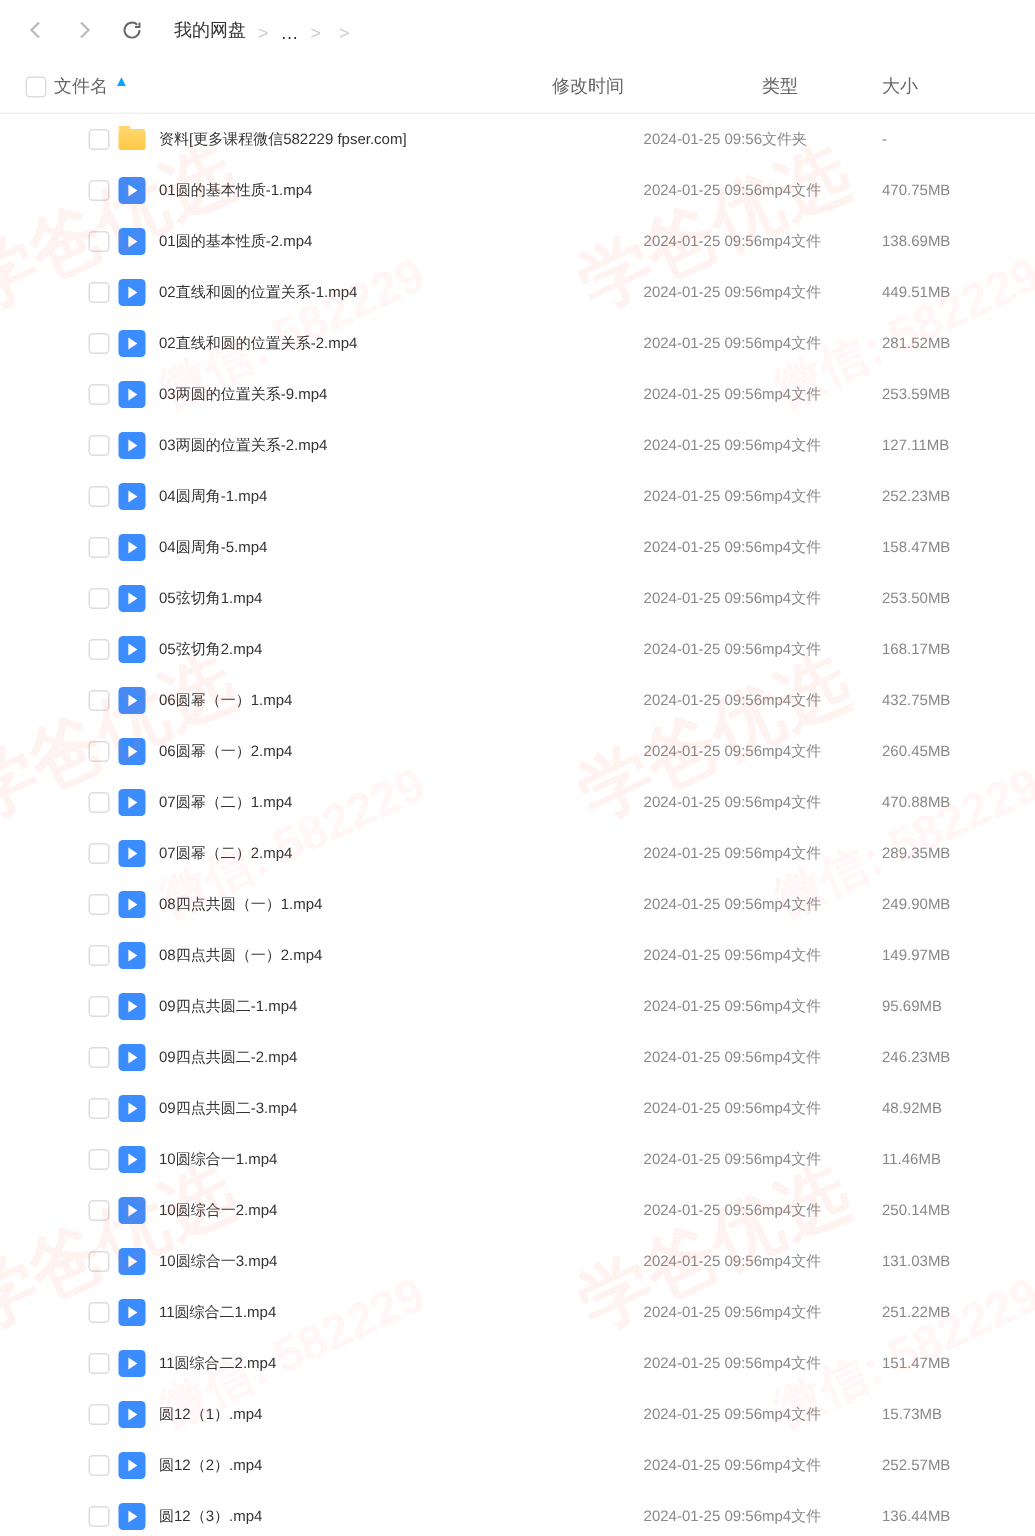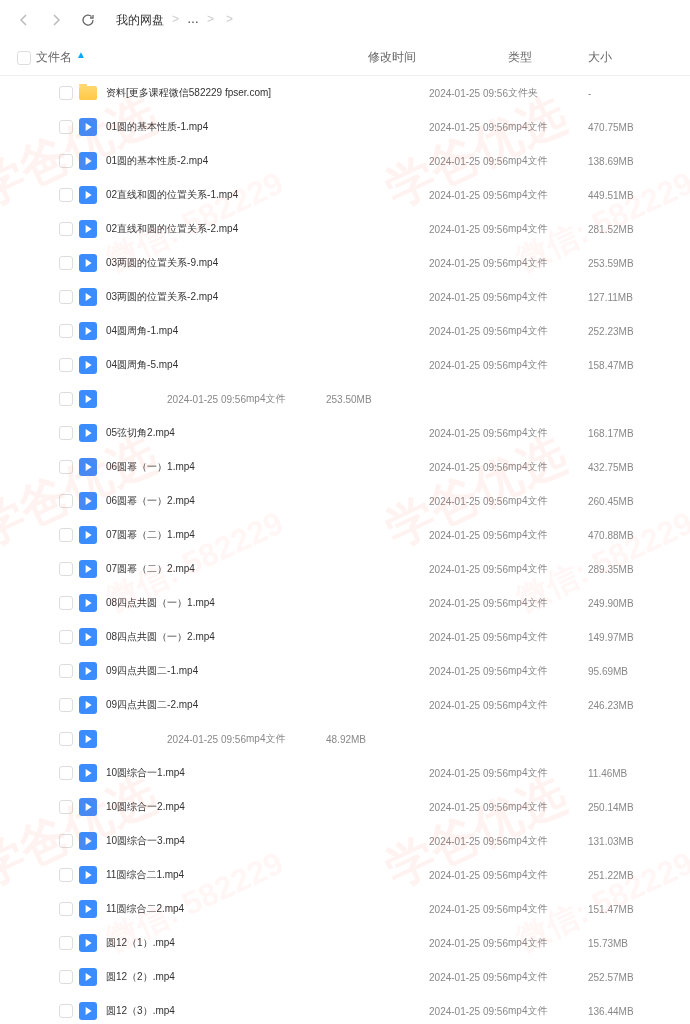--- a/index.html
+++ b/index.html
@@ -1,19 +1,19 @@
 <!DOCTYPE html>
 <html><head>
   <meta charset="utf-8">
   <style>
     * { margin: 0; padding: 0; box-sizing: border-box; }
     body { font-family: -apple-system, "Microsoft YaHei", sans-serif; font-size: 13px; color: #333; background: #fff; width: 690px; position: relative; }
     .toolbar { display: flex; align-items: center; height: 40px; padding: 0 12px; gap: 8px; border-bottom: 0; }
     .nav-btn { width: 24px; height: 24px; display: flex; align-items: center; justify-content: center; color: #999; cursor: pointer; }
-    .breadcrumb { display: flex; align-items: flex-start; gap: 4px; font-size: 12px; color: #666; margin-left: 8px; }
+    .breadcrumb { display: flex; align-items: flex-end; gap: 4px; font-size: 12px; color: #666; margin-left: 8px; }
     .breadcrumb-item { color: #333; }
     .breadcrumb-sep { color: #ccc; margin: 0 4px; }
     .header-row { display: flex; align-items: center; height: 36px; padding: 0 12px; border-bottom: 1px solid #f0f0f0; font-size: 12px; color: #666; }
     .checkbox-cell { width: 24px; display: flex; align-items: center; justify-content: center; }
     .checkbox { width: 14px; height: 14px; border: 1px solid #ddd; border-radius: 3px; cursor: pointer; }
     .col-name { flex: 1; display: flex; align-items: flex-start; gap: 4px; cursor: pointer; }
     .col-date { width: 140px; }
     .col-type { width: 80px; }
     .col-size { width: 90px; }
     .sort-icon { color: #06a7ff; font-size: 10px; }
@@ -192,20 +192,21 @@
       <div class="file-type">mp4文件</div>
       <div class="file-size">158.47MB</div>
     </div>
     <div class="file-row">
       <div class="checkbox-cell">
         <div class="checkbox"></div>
       </div>
       <div class="file-icon">
         <div class="file-icon-video"></div>
       </div>
+      <div class="file-name">05弦切角1.mp4</div>
       <div class="file-date">2024-01-25 09:56</div>
       <div class="file-type">mp4文件</div>
       <div class="file-size">253.50MB</div>
     </div>
     <div class="file-row">
       <div class="checkbox-cell">
         <div class="checkbox"></div>
       </div>
       <div class="file-icon">
         <div class="file-icon-video"></div>
@@ -311,20 +312,21 @@
       <div class="file-type">mp4文件</div>
       <div class="file-size">246.23MB</div>
     </div>
     <div class="file-row">
       <div class="checkbox-cell">
         <div class="checkbox"></div>
       </div>
       <div class="file-icon">
         <div class="file-icon-video"></div>
       </div>
+      <div class="file-name">09四点共圆二-3.mp4</div>
       <div class="file-date">2024-01-25 09:56</div>
       <div class="file-type">mp4文件</div>
       <div class="file-size">48.92MB</div>
     </div>
     <div class="file-row">
       <div class="checkbox-cell">
         <div class="checkbox"></div>
       </div>
       <div class="file-icon">
         <div class="file-icon-video"></div>

